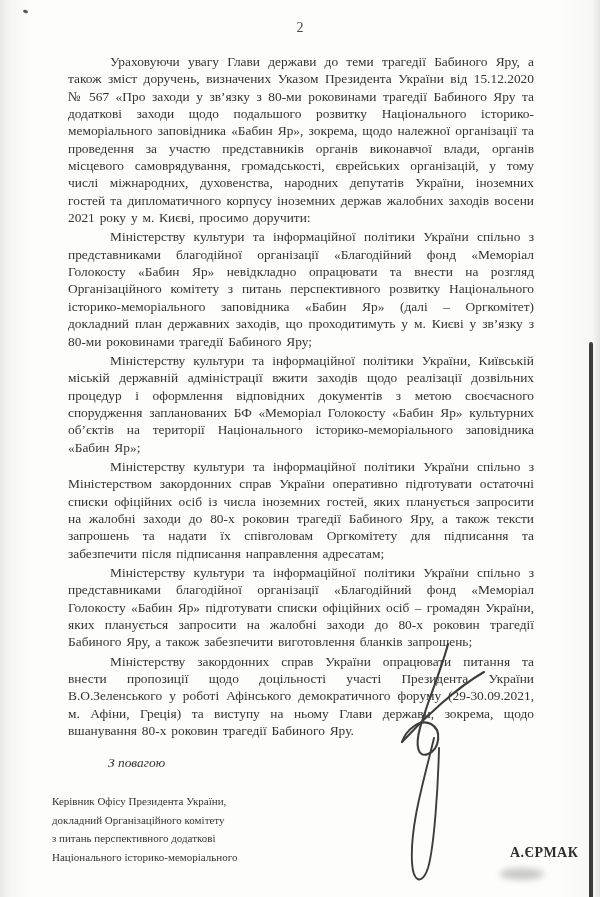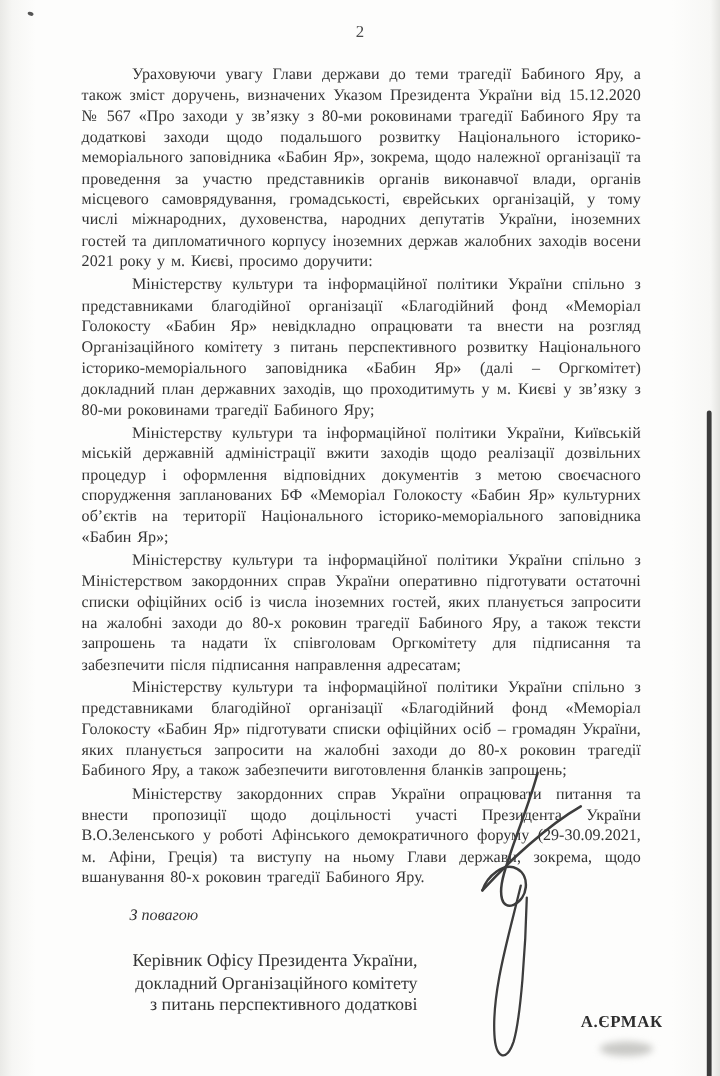--- a/index.html
+++ b/index.html
@@ -21,24 +21,24 @@
     position:absolute;left:66px;top:51px;width:470px;
     font-size:13.4px;line-height:17.35px;text-align:justify;
     color:#343434;
   }
   .body-text p{margin:2px;text-indent:42px;word-spacing:1.5px;}
   .salutation{
     position:absolute;left:108px;top:755px;font-size:13.4px;color:#343434;font-style:italic;
   }
   .sig-block{
     position:absolute;left:52px;top:792px;width:296px;
-    text-align:right;font-size:15px;line-height:18.7px;color:#343434;
+    text-align:left;font-size:11px;line-height:18.7px;color:#343434;
   }
   .sig-name{
-    position:absolute;left:484px;top:845px;
+    position:absolute;left:510px;top:845px;
     font-size:14px;font-weight:bold;letter-spacing:.5px;color:#2e2e2e;
   }
   .signature-svg{
     position:absolute;left:376px;top:630px;width:118px;height:262px;
   }
   .scan-speck{
     position:absolute;left:23px;top:10px;width:5px;height:3px;
     background:#555;border-radius:50%;transform:rotate(20deg);
   }
   .scan-edge-right-line{
@@ -65,20 +65,21 @@
     <p>Міністерству культури та інформаційної політики України спільно з представниками благодійної організації «Благодійний фонд «Меморіал Голокосту «Бабин Яр» підготувати списки офіційних осіб – громадян України, яких планується запросити на жалобні заходи до 80-х роковин трагедії Бабиного Яру, а також забезпечити виготовлення бланків запрошень;</p>
     <p>Міністерству закордонних справ України опрацювати питання та внести пропозиції щодо доцільності участі Президента України В.О.Зеленського у роботі Афінського демократичного форуму (29-30.09.2021, м. Афіни, Греція) та виступу на ньому Глави держави, зокрема, щодо вшанування 80-х роковин трагедії Бабиного Яру.</p>
   </div>
 
   <div class="salutation">З повагою</div>
 
   <div class="sig-block">
     <div>Керівник Офісу Президента України,</div>
     <div>докладний Організаційного комітету</div>
     <div>з питань перспективного додаткові</div>
+    <div>Національного історико-меморіального</div>
   </div>
 
   <div class="sig-name">А.ЄРМАК</div>
 
   <svg class="signature-svg" viewBox="0 0 118 262" fill="none" xmlns="http://www.w3.org/2000/svg">
     <path d="M72 14 C 66 38, 52 70, 44 98 C 39 116, 42 128, 52 124 C 64 119, 66 100, 55 94 C 44 88, 30 100, 26 112" stroke="#3d3d3d" stroke-width="2.1" stroke-linecap="round"></path>
     <path d="M26 112 C 48 88, 80 58, 108 42" stroke="#3d3d3d" stroke-width="2.1" stroke-linecap="round"></path>
     <path d="M58 108 C 48 150, 34 195, 36 232 C 37 252, 46 256, 52 238 C 58 218, 62 160, 63 118" stroke="#3d3d3d" stroke-width="1.9" stroke-linecap="round"></path>
   </svg>
 

